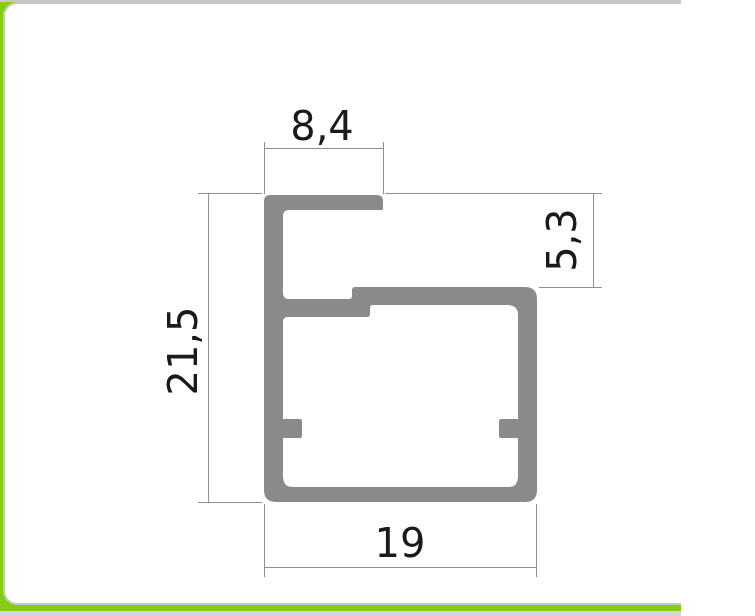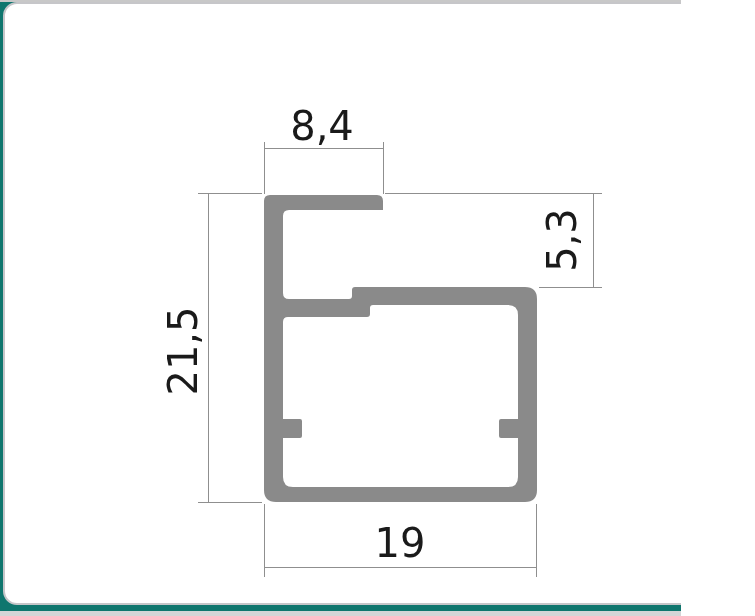--- a/index.html
+++ b/index.html
@@ -1,21 +1,21 @@
 <!DOCTYPE html>
 <html><head>
 <meta charset="utf-8">
 <style>
   html, body { margin: 0; padding: 0; background: #ffffff; }
   #stage {
     position: relative;
     width: 681px;
     height: 616px;
     overflow: hidden;
-    background: #0f766e;
+    background: #84cc16;
     font-family: "DejaVu Sans", "Liberation Sans", sans-serif;
   }
   .top-strip {
     position: absolute;
     left: 0; top: 0;
     width: 755px; height: 2px;
     background: #c8c8c8;
   }
   .bottom-strip {
     position: absolute;

